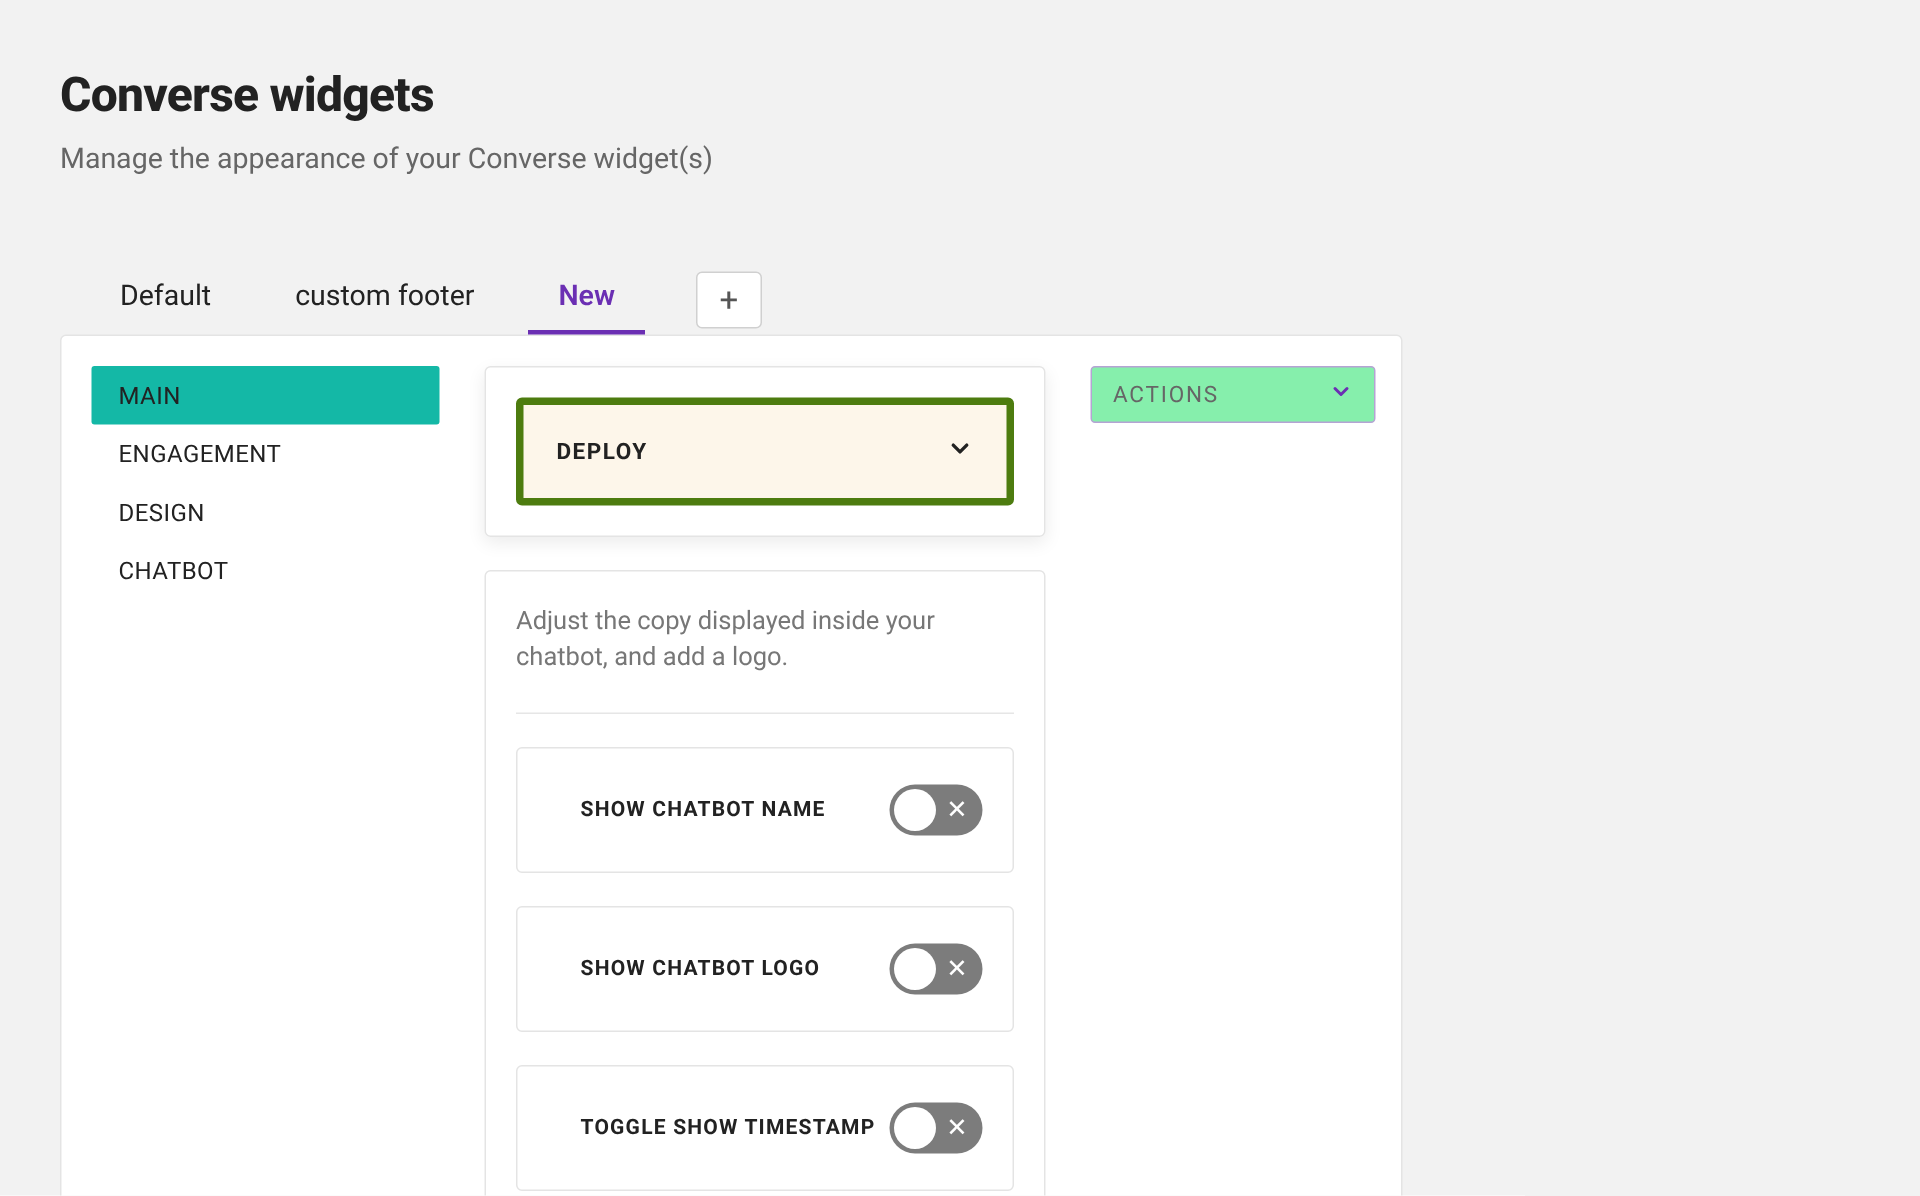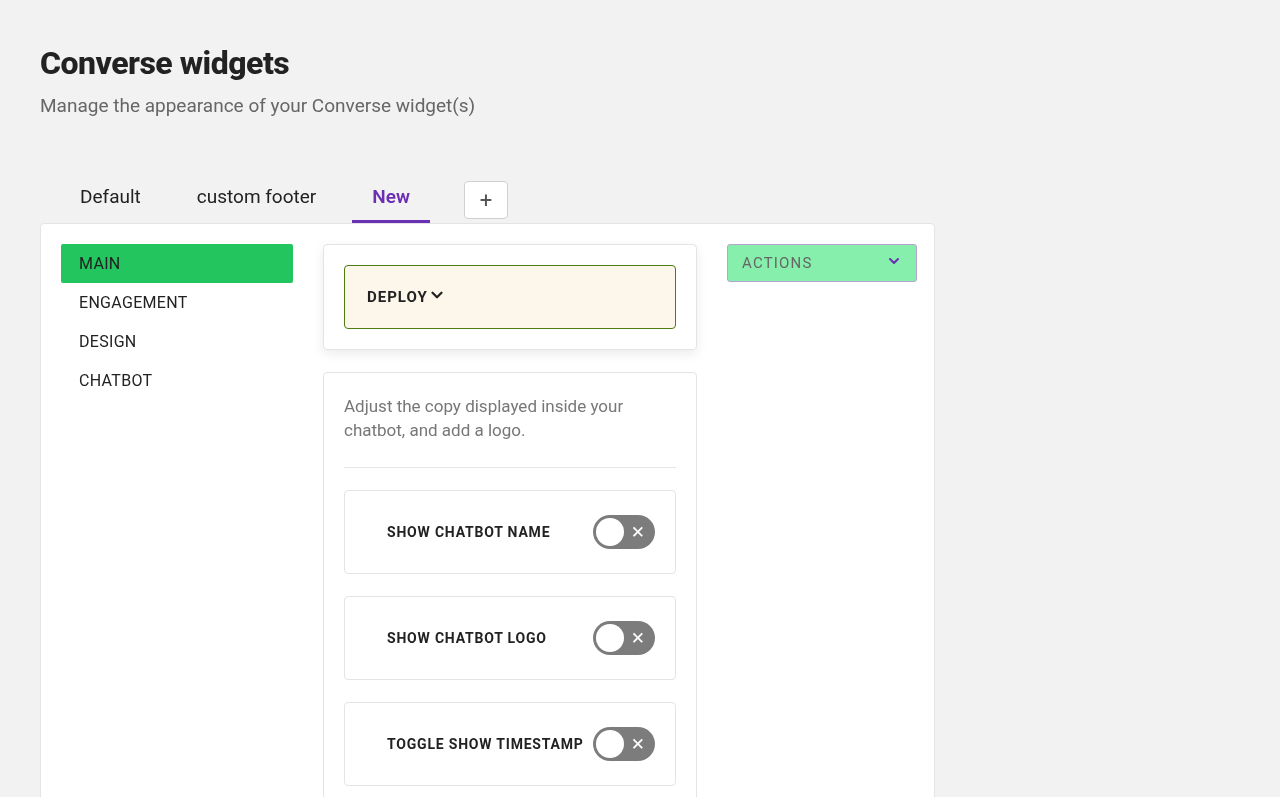--- a/index.html
+++ b/index.html
@@ -72,41 +72,41 @@
     flex: 0 0 232px;
   }
   .sidenav-item {
     padding: 10px 18px;
     font-size: 16px;
     letter-spacing: 0.3px;
     cursor: pointer;
     border-radius: 2px;
   }
   .sidenav-item.active {
-    background: #22c55e;
+    background: #14b8a6;
   }
   .center-col {
     flex: 0 0 374px;
     width: 374px;
   }
   .deploy-card {
     border: 1px solid #e4e4e4;
     border-radius: 4px;
     padding: 20px 20px;
     box-shadow: 0 4px 12px rgba(0,0,0,0.08);
     margin-bottom: 22px;
   }
   .deploy-inner {
-    border: 1px solid #4d7c0f;
+    border: 5px solid #4d7c0f;
     background: #fdf6ea;
     border-radius: 4px;
     padding: 20px 22px;
     display: flex;
     align-items: center;
-    justify-content: flex-start;
+    justify-content: space-between;
     cursor: pointer;
   }
   .deploy-label {
     font-size: 15px;
     font-weight: 700;
     letter-spacing: 1px;
   }
   .chev-down {
     width: 18px;
     height: 18px;

